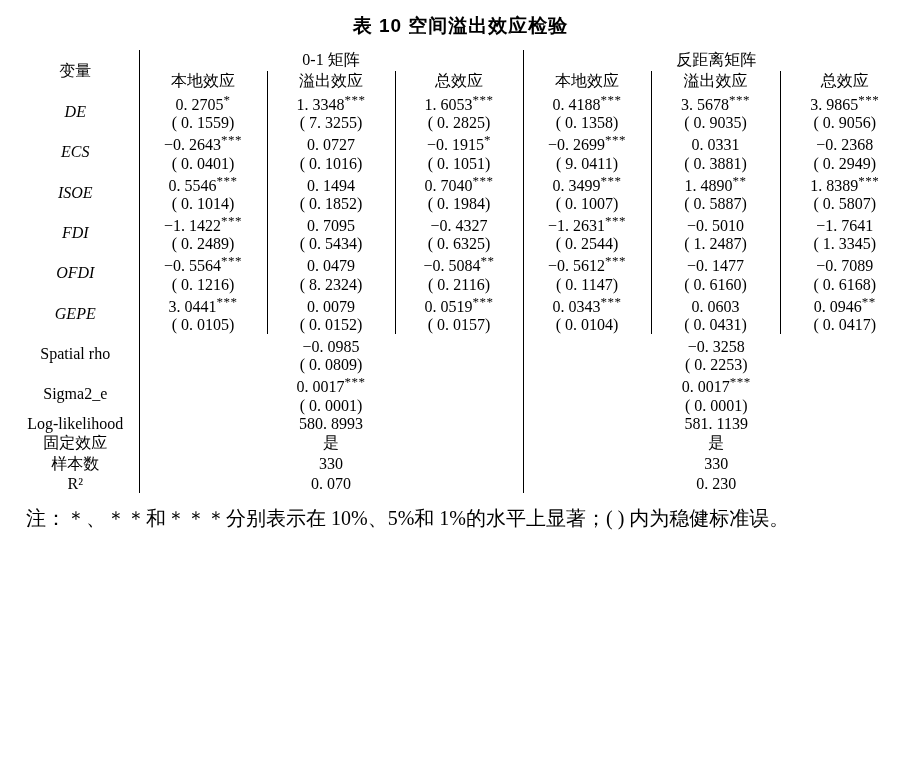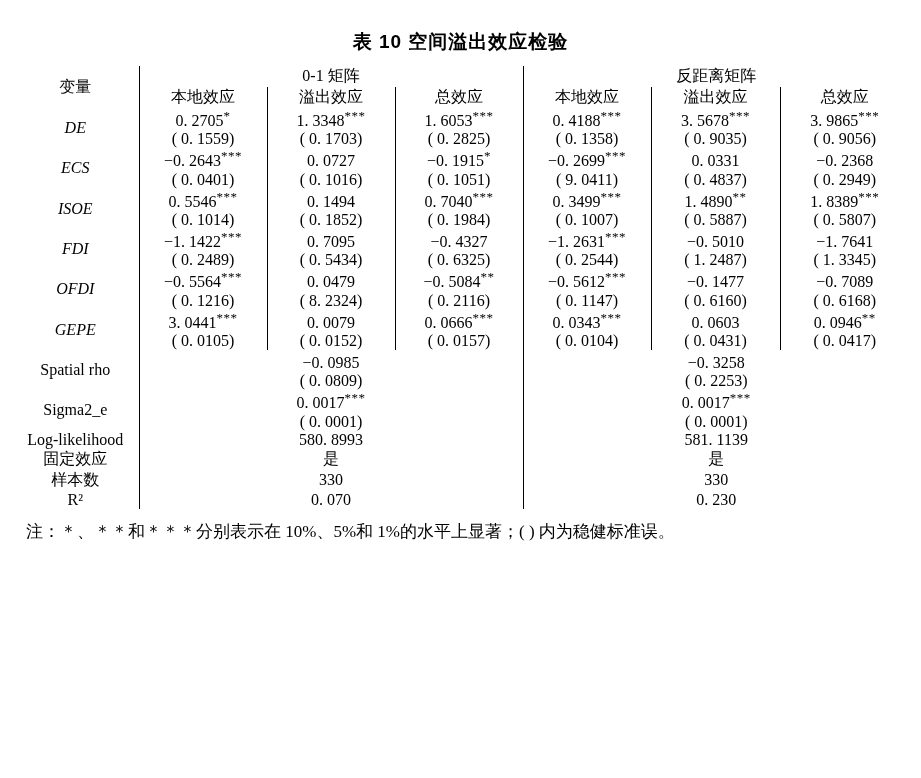--- a/index.html
+++ b/index.html
@@ -12,21 +12,21 @@
     height: 778px;
     font-family: "Liberation Serif", serif;
     color: #000000;
     overflow: hidden;
   }
   .page {
     position: relative;
     width: 921px;
     height: 778px;
     box-sizing: border-box;
-    padding: 16px 12px;
+    padding: 0 12px;
   }
   .table-title {
     text-align: center;
     font-family: "Liberation Sans", sans-serif;
     font-weight: bold;
     font-size: 19px;
     letter-spacing: 1px;
     padding-top: 13px;
     padding-bottom: 11px;
   }
@@ -98,21 +98,21 @@
   }
   .rowlabel-serif {
     font-size: 15.5px;
     font-family: "Liberation Serif", serif;
   }
   .single {
     font-size: 15.5px;
     padding: 8px 0;
   }
   .note {
-    font-size: 17px;
+    font-size: 20px;
     font-family: "Liberation Serif", serif;
     padding: 10px 4px 0 14px;
     line-height: 1.5;
   }
 </style>
 </head>
 <body>
 
 <div class="page">
 
@@ -149,42 +149,42 @@
         <td rowspan="2" class="varname vr">DE</td>
         <td class="coef vl"><span>0. 2705</span><sup class="star">*</sup></td>
         <td class="coef vl"><span>1. 3348</span><sup class="star">***</sup></td>
         <td class="coef vl vr"><span>1. 6053</span><sup class="star">***</sup></td>
         <td class="coef"><span>0. 4188</span><sup class="star">***</sup></td>
         <td class="coef vl"><span>3. 5678</span><sup class="star">***</sup></td>
         <td class="coef vl"><span>3. 9865</span><sup class="star">***</sup></td>
       </tr>
       <tr class="hline-thin">
         <td class="se vl">( 0. 1559)</td>
-        <td class="se vl">( 0. 1703)</td>
+        <td class="se vl">( 7. 3255)</td>
         <td class="se vl vr">( 0. 2825)</td>
         <td class="se">( 0. 1358)</td>
         <td class="se vl">( 0. 9035)</td>
         <td class="se vl">( 0. 9056)</td>
       </tr>
 
       <tr>
         <td rowspan="2" class="varname vr">ECS</td>
         <td class="coef vl"><span>−0. 2643</span><sup class="star">***</sup></td>
         <td class="coef vl"><span>0. 0727</span><sup class="star"></sup></td>
         <td class="coef vl vr"><span>−0. 1915</span><sup class="star">*</sup></td>
         <td class="coef"><span>−0. 2699</span><sup class="star">***</sup></td>
         <td class="coef vl"><span>0. 0331</span><sup class="star"></sup></td>
         <td class="coef vl"><span>−0. 2368</span><sup class="star"></sup></td>
       </tr>
       <tr class="hline-thin">
         <td class="se vl">( 0. 0401)</td>
         <td class="se vl">( 0. 1016)</td>
         <td class="se vl vr">( 0. 1051)</td>
         <td class="se">( 9. 0411)</td>
-        <td class="se vl">( 0. 4837)</td>
+        <td class="se vl">( 0. 3881)</td>
         <td class="se vl">( 0. 2949)</td>
       </tr>
 
       <tr>
         <td rowspan="2" class="varname vr">ISOE</td>
         <td class="coef vl"><span>0. 5546</span><sup class="star">***</sup></td>
         <td class="coef vl"><span>0. 1494</span><sup class="star"></sup></td>
         <td class="coef vl vr"><span>0. 7040</span><sup class="star">***</sup></td>
         <td class="coef"><span>0. 3499</span><sup class="star">***</sup></td>
         <td class="coef vl"><span>1. 4890</span><sup class="star">**</sup></td>
@@ -232,21 +232,21 @@
         <td class="se vl vr">( 0. 2116)</td>
         <td class="se">( 0. 1147)</td>
         <td class="se vl">( 0. 6160)</td>
         <td class="se vl">( 0. 6168)</td>
       </tr>
 
       <tr>
         <td rowspan="2" class="varname vr">GEPE</td>
         <td class="coef vl"><span>3. 0441</span><sup class="star">***</sup></td>
         <td class="coef vl"><span>0. 0079</span><sup class="star"></sup></td>
-        <td class="coef vl vr"><span>0. 0666</span><sup class="star">***</sup></td>
+        <td class="coef vl vr"><span>0. 0519</span><sup class="star">***</sup></td>
         <td class="coef"><span>0. 0343</span><sup class="star">***</sup></td>
         <td class="coef vl"><span>0. 0603</span><sup class="star"></sup></td>
         <td class="coef vl"><span>0. 0946</span><sup class="star">**</sup></td>
       </tr>
       <tr class="hline">
         <td class="se vl">( 0. 0105)</td>
         <td class="se vl">( 0. 0152)</td>
         <td class="se vl vr">( 0. 0157)</td>
         <td class="se">( 0. 0104)</td>
         <td class="se vl">( 0. 0431)</td>

